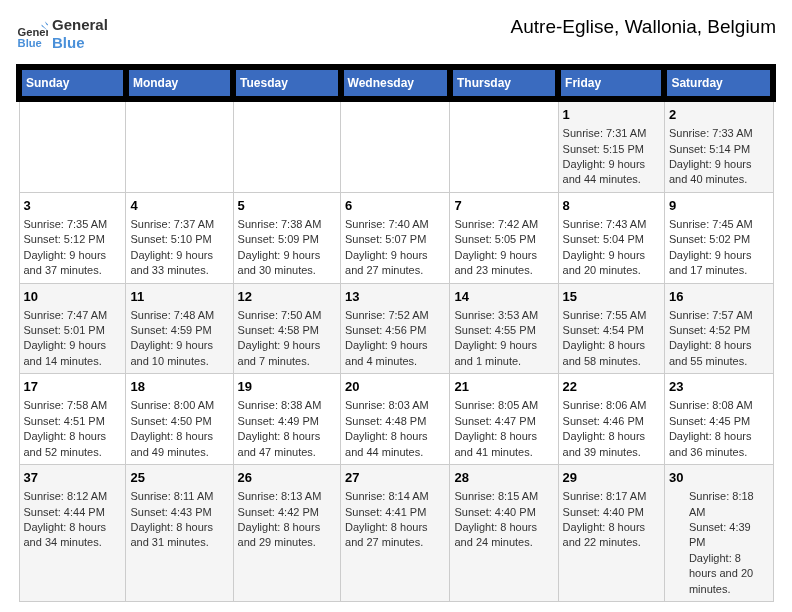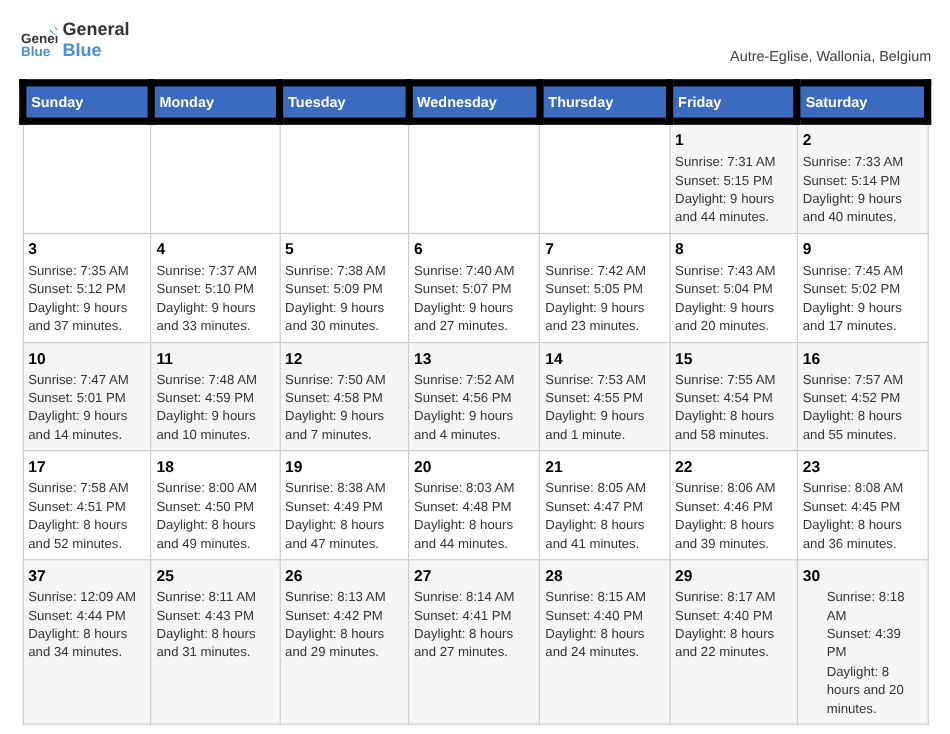--- a/index.html
+++ b/index.html
@@ -27,23 +27,22 @@
     }
     .title-area {
       text-align: right;
     }
     .month-year {
       font-size: 32px;
       color: #333;
       font-weight: normal;
     }
     .location {
-      font-size: 12px;
-      color: #404040;
-      margin-top: 24px;
+      font-size: 19px;
+      color: #000000;
     }
     table {
       width: 100%;
       border-collapse: collapse;
       font-size: 11px;
     }
     thead tr th {
       background-color: #3a6bbf;
       color: #fff;
       padding: 6px 4px;
@@ -198,21 +197,21 @@
 Daylight: 9 hours and 7 minutes.</div>
         </td>
         <td>
           <span class="day-num">13</span>
           <div class="day-info" style="white-space: pre-line;">Sunrise: 7:52 AM
 Sunset: 4:56 PM
 Daylight: 9 hours and 4 minutes.</div>
         </td>
         <td>
           <span class="day-num">14</span>
-          <div class="day-info" style="white-space: pre-line;">Sunrise: 7:53 AM
+          <div class="day-info" style="white-space: pre-line;">Sunrise: 3:53 AM
 Sunset: 4:55 PM
 Daylight: 9 hours and 1 minute.</div>
         </td>
         <td>
           <span class="day-num">15</span>
           <div class="day-info" style="white-space: pre-line;">Sunrise: 7:55 AM
 Sunset: 4:54 PM
 Daylight: 8 hours and 58 minutes.</div>
         </td>
         <td>
@@ -262,21 +261,21 @@
         <td>
           <span class="day-num">23</span>
           <div class="day-info" style="white-space: pre-line;">Sunrise: 8:08 AM
 Sunset: 4:45 PM
 Daylight: 8 hours and 36 minutes.</div>
         </td>
       </tr>
       <tr>
         <td>
           <span class="day-num">37</span>
-          <div class="day-info" style="white-space: pre-line;">Sunrise: 12:09 AM
+          <div class="day-info" style="white-space: pre-line;">Sunrise: 8:12 AM
 Sunset: 4:44 PM
 Daylight: 8 hours and 34 minutes.</div>
         </td>
         <td>
           <span class="day-num">25</span>
           <div class="day-info" style="white-space: pre-line;">Sunrise: 8:11 AM
 Sunset: 4:43 PM
 Daylight: 8 hours and 31 minutes.</div>
         </td>
         <td>

